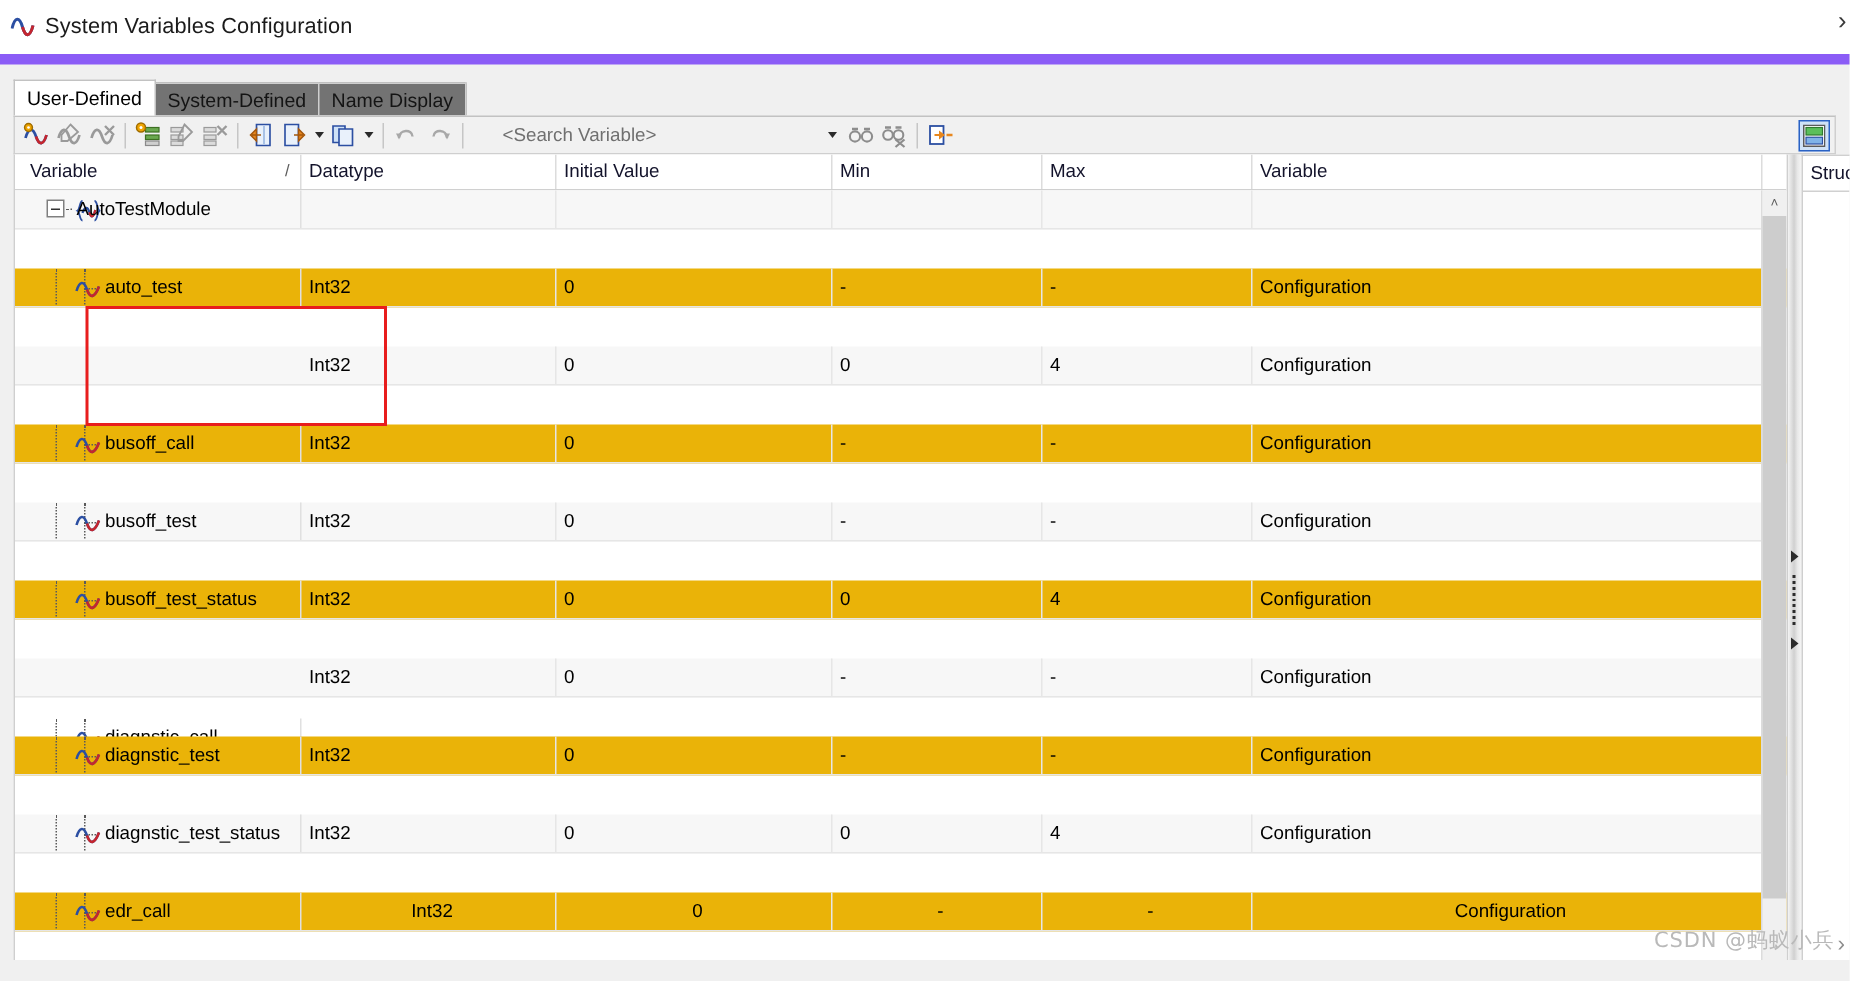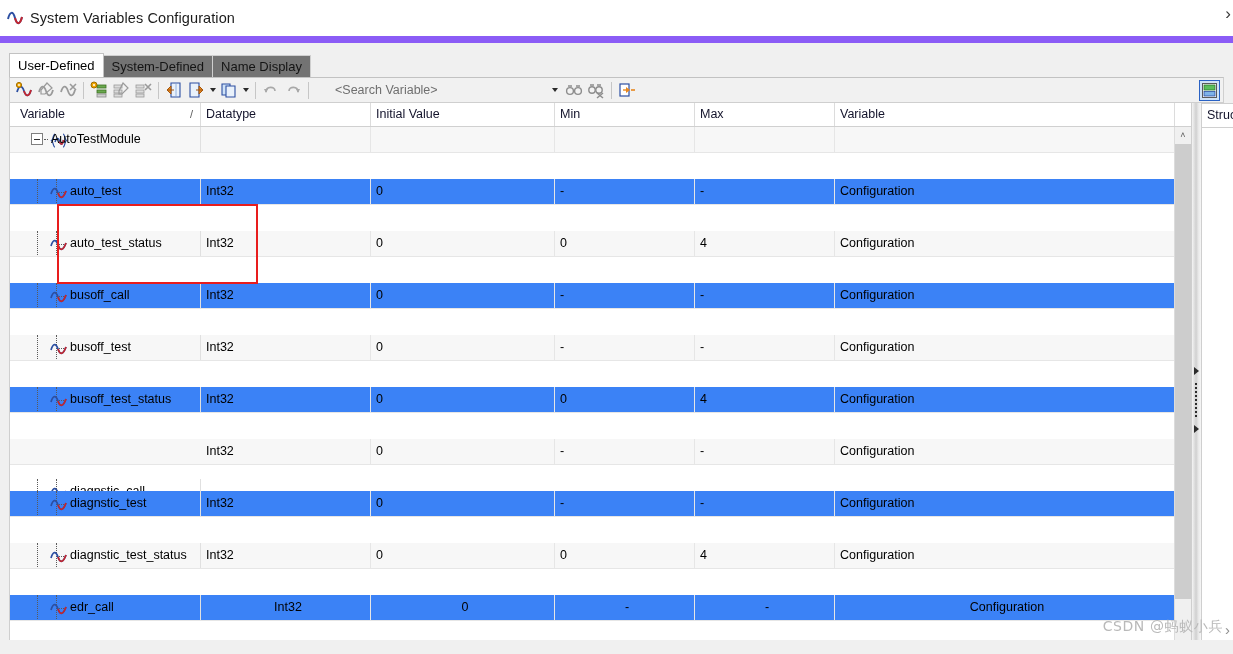--- a/index.html
+++ b/index.html
@@ -114,21 +114,21 @@
   .hcell .sortmark {
     position: absolute; right: 7px; top: 0; color: #5c5c5c; font-size: 11px;
   }
 
   #rows { position: relative; background: #ffffff; }
   .row {
     position: relative; height: 26px;
     border-bottom: 1px solid #e6e6e6;
   }
   .row.alt { background: #f7f7f7; }
-  .row.white { background: #3b82f6; }
+  .row.white { background: #eab308; }
   .cell {
     position: absolute; top: 0; height: 25px; line-height: 25px;
     font-size: 12.5px; color: #000000; padding-left: 5px;
     border-right: 1px solid #e6e6e6;
     white-space: nowrap; overflow: hidden;
   }
   .cell.c-var { border-right: 1px solid #e0e0e0; padding-left: 0; }
   .varlabel { position: absolute; left: 60px; top: 0; line-height: 25px; }
   .modlabel { position: absolute; left: 41px; top: 0; line-height: 25px; }
 
@@ -429,30 +429,20 @@
               </svg></span>
             <span class="varlabel">auto_test</span>
           </div>
           <div class="cell" style="left:191px;width:170px;">Int32</div>
           <div class="cell" style="left:361px;width:184px;">0</div>
           <div class="cell" style="left:545px;width:140px;">-</div>
           <div class="cell" style="left:685px;width:140px;">-</div>
           <div class="cell" style="left:825px;width:340px;">Configuration</div>
         </div>
         <div class="row alt" style="top: 52px;">
-          <div class="cell c-var" style="left:0px;width:191px;">
-            <span class="guide-v"></span>
-            <span class="guide-v2"></span>
-            <span class="guide-h"></span>
-            <span class="ico var"><svg width="17" height="15" viewBox="0 0 17 15">
-                <path d="M1,9 C3,2 6,2 8,8 C10,14 13,14 16,6" fill="none" stroke="#2c4fa2" stroke-width="1.7"></path>
-                <path d="M8,8 C10,14 13,14 16,6" fill="none" stroke="#c4262e" stroke-width="1.7"></path>
-              </svg></span>
-            <span class="varlabel">auto_test_status</span>
-          </div>
           <div class="cell" style="left:191px;width:170px;">Int32</div>
           <div class="cell" style="left:361px;width:184px;">0</div>
           <div class="cell" style="left:545px;width:140px;">0</div>
           <div class="cell" style="left:685px;width:140px;">4</div>
           <div class="cell" style="left:825px;width:340px;">Configuration</div>
         </div>
         <div class="row white" style="top: 78px;">
           <div class="cell c-var" style="left:0px;width:191px;">
             <span class="guide-v"></span>
             <span class="guide-v2"></span>

